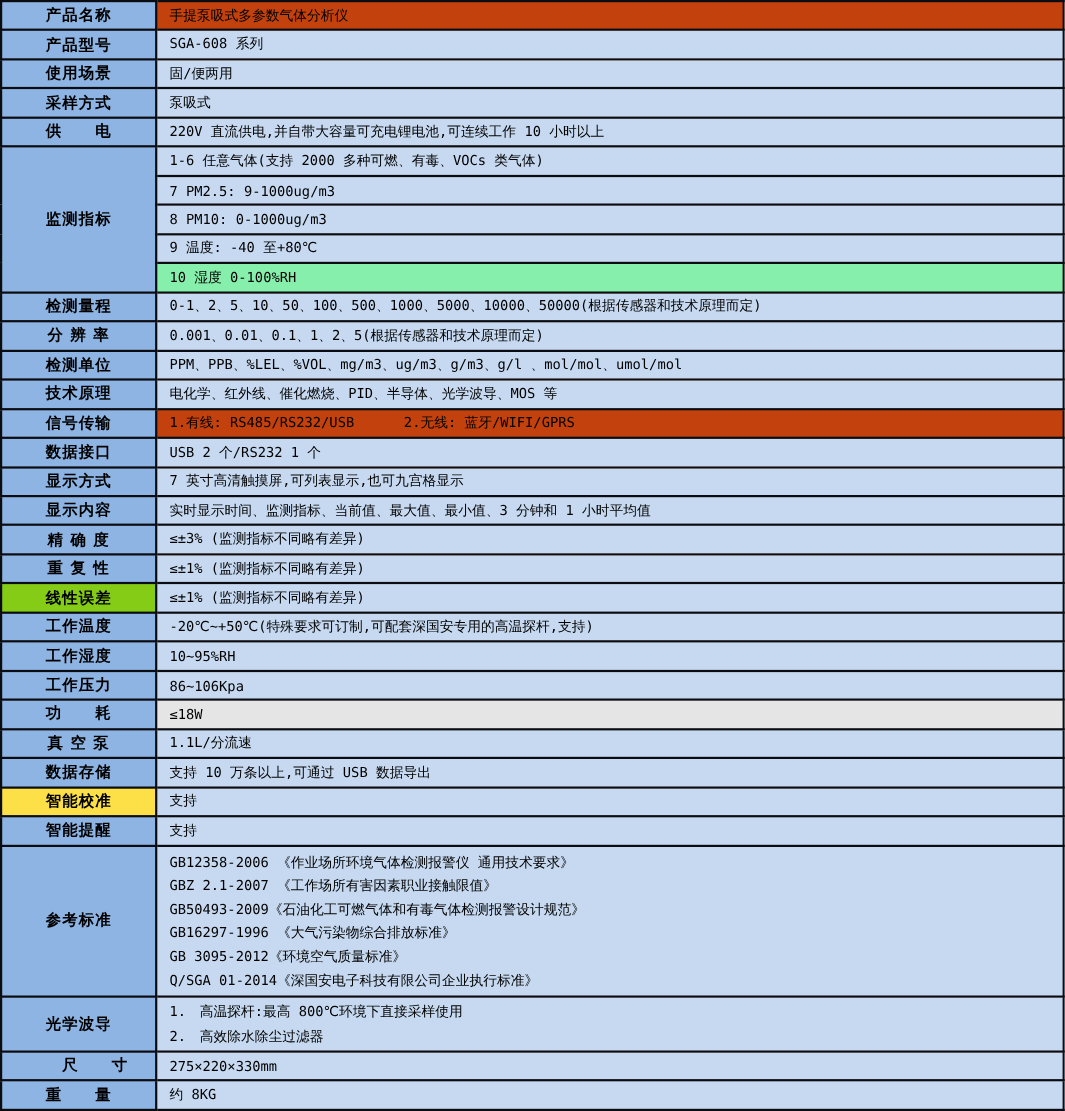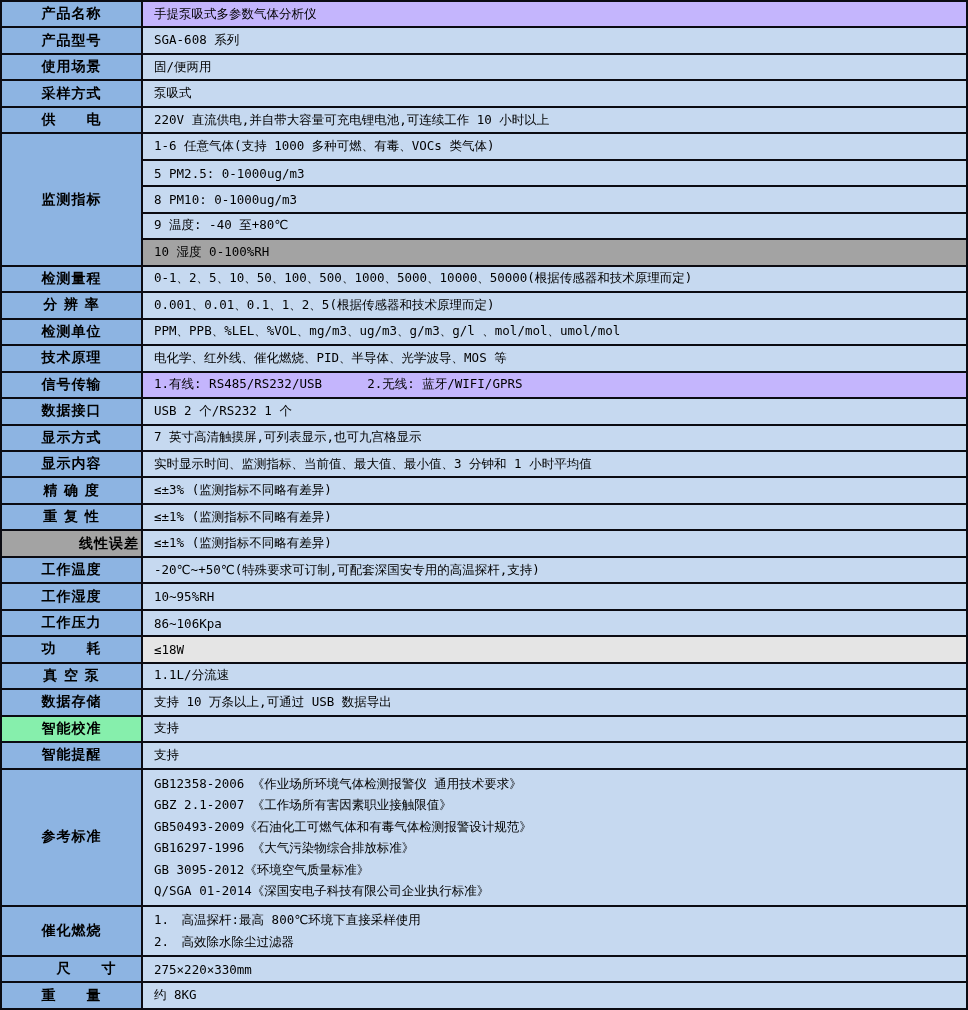--- a/index.html
+++ b/index.html
@@ -55,73 +55,73 @@
 <body>
 
 <table class="spec">
   <colgroup>
     <col class="c-label">
     <col class="c-value">
   </colgroup>
   <tbody id="spec-body">
       <tr class="single">
         <th style="background: rgb(141, 180, 226);">产品名称</th>
-        <td style="background: #c4b5fd;">手提泵吸式多参数气体分析仪</td>
+        <td style="background: #c2410c;">手提泵吸式多参数气体分析仪</td>
       </tr>
       <tr class="single">
         <th style="background: rgb(141, 180, 226);">产品型号</th>
         <td style="background: rgb(198, 217, 240);">SGA-608 系列</td>
       </tr>
       <tr class="single">
         <th style="background: rgb(141, 180, 226);">使用场景</th>
         <td style="background: rgb(198, 217, 240);">固/便两用</td>
       </tr>
       <tr class="single">
         <th style="background: rgb(141, 180, 226);">采样方式</th>
         <td style="background: rgb(198, 217, 240);">泵吸式</td>
       </tr>
       <tr class="single">
         <th style="background: rgb(141, 180, 226);">供　　电</th>
         <td style="background: rgb(198, 217, 240);">220V 直流供电,并自带大容量可充电锂电池,可连续工作 10 小时以上</td>
       </tr>
       <tr class="sub">
         <th rowspan="5" style="background: rgb(141, 180, 226);">监测指标</th>
-        <td style="background: rgb(198, 217, 240);">1-6 任意气体(支持 1000 多种可燃、有毒、VOCs 类气体)</td>
+        <td style="background: rgb(198, 217, 240);">1-6 任意气体(支持 2000 多种可燃、有毒、VOCs 类气体)</td>
       </tr>
       <tr class="sub">
-        <td style="background: rgb(198, 217, 240);">5 PM2.5: 0-1000ug/m3</td>
+        <td style="background: rgb(198, 217, 240);">7 PM2.5: 9-1000ug/m3</td>
       </tr>
       <tr class="sub">
         <td style="background: rgb(198, 217, 240);">8 PM10: 0-1000ug/m3</td>
       </tr>
       <tr class="sub">
         <td style="background: rgb(198, 217, 240);">9 温度: -40 至+80℃</td>
       </tr>
       <tr class="sub">
-        <td style="background: #a3a3a3; margin-top: 30px;">10 湿度 0-100%RH</td>
+        <td style="background: #86efac; margin-top: 30px;">10 湿度 0-100%RH</td>
       </tr>
       <tr class="single">
         <th style="background: rgb(141, 180, 226); margin-left: 44px;">检测量程</th>
         <td style="background: rgb(198, 217, 240);">0-1、2、5、10、50、100、500、1000、5000、10000、50000(根据传感器和技术原理而定)</td>
       </tr>
       <tr class="single">
         <th style="background: rgb(141, 180, 226);">分 辨 率</th>
         <td style="background: rgb(198, 217, 240);">0.001、0.01、0.1、1、2、5(根据传感器和技术原理而定)</td>
       </tr>
       <tr class="single">
         <th style="background: rgb(141, 180, 226);">检测单位</th>
         <td style="background: rgb(198, 217, 240);">PPM、PPB、%LEL、%VOL、mg/m3、ug/m3、g/m3、g/l 、mol/mol、umol/mol</td>
       </tr>
       <tr class="single">
         <th style="background: rgb(141, 180, 226);">技术原理</th>
         <td style="background: rgb(198, 217, 240);">电化学、红外线、催化燃烧、PID、半导体、光学波导、MOS 等</td>
       </tr>
       <tr class="single">
         <th style="background: rgb(141, 180, 226);">信号传输</th>
-        <td style="background: #c4b5fd; margin-top: 40px;">1.有线: RS485/RS232/USB      2.无线: 蓝牙/WIFI/GPRS</td>
+        <td style="background: #c2410c; margin-top: 40px;">1.有线: RS485/RS232/USB      2.无线: 蓝牙/WIFI/GPRS</td>
       </tr>
       <tr class="single">
         <th style="background: rgb(141, 180, 226);">数据接口</th>
         <td style="background: rgb(198, 217, 240);">USB 2 个/RS232 1 个</td>
       </tr>
       <tr class="single">
         <th style="background: rgb(141, 180, 226);">显示方式</th>
         <td style="background: rgb(198, 217, 240);">7 英寸高清触摸屏,可列表显示,也可九宫格显示</td>
       </tr>
       <tr class="single">
@@ -130,21 +130,21 @@
       </tr>
       <tr class="single">
         <th style="background: rgb(141, 180, 226);">精 确 度</th>
         <td style="background: rgb(198, 217, 240);">≤±3% (监测指标不同略有差异)</td>
       </tr>
       <tr class="single">
         <th style="background: rgb(141, 180, 226);">重 复 性</th>
         <td style="background: rgb(198, 217, 240);">≤±1% (监测指标不同略有差异)</td>
       </tr>
       <tr class="single">
-        <th style="background: #a3a3a3; text-align: right;">线性误差</th>
+        <th style="background: #84cc16;">线性误差</th>
         <td style="background: rgb(198, 217, 240);">≤±1% (监测指标不同略有差异)</td>
       </tr>
       <tr class="single">
         <th style="background: rgb(141, 180, 226);">工作温度</th>
         <td style="background: rgb(198, 217, 240);">-20℃~+50℃(特殊要求可订制,可配套深国安专用的高温探杆,支持)</td>
       </tr>
       <tr class="single">
         <th style="background: rgb(141, 180, 226);">工作湿度</th>
         <td style="background: rgb(198, 217, 240);">10~95%RH</td>
       </tr>
@@ -158,33 +158,33 @@
       </tr>
       <tr class="single">
         <th style="background: rgb(141, 180, 226);">真 空 泵</th>
         <td style="background: rgb(198, 217, 240);">1.1L/分流速</td>
       </tr>
       <tr class="single">
         <th style="background: rgb(141, 180, 226);">数据存储</th>
         <td style="background: rgb(198, 217, 240);">支持 10 万条以上,可通过 USB 数据导出</td>
       </tr>
       <tr class="single">
-        <th style="background: #86efac;">智能校准</th>
+        <th style="background: #fde047;">智能校准</th>
         <td style="background: rgb(198, 217, 240);">支持</td>
       </tr>
       <tr class="single">
         <th style="background: rgb(141, 180, 226);">智能提醒</th>
         <td style="background: rgb(198, 217, 240);">支持</td>
       </tr>
       <tr class="single">
         <th style="background: rgb(141, 180, 226);">参考标准</th>
         <td class="multi" style="background: rgb(198, 217, 240);"><div class="cell-line">GB12358-2006 《作业场所环境气体检测报警仪 通用技术要求》</div><div class="cell-line">GBZ 2.1-2007 《工作场所有害因素职业接触限值》</div><div class="cell-line">GB50493-2009《石油化工可燃气体和有毒气体检测报警设计规范》</div><div class="cell-line">GB16297-1996 《大气污染物综合排放标准》</div><div class="cell-line">GB 3095-2012《环境空气质量标准》</div><div class="cell-line">Q/SGA 01-2014《深国安电子科技有限公司企业执行标准》</div></td>
       </tr>
       <tr class="single">
-        <th style="background: rgb(141, 180, 226);">催化燃烧</th>
+        <th style="background: rgb(141, 180, 226);">光学波导</th>
         <td class="multi" style="background: rgb(198, 217, 240);"><div class="cell-line">1.　高温探杆:最高 800℃环境下直接采样使用</div><div class="cell-line">2.　高效除水除尘过滤器</div></td>
       </tr>
       <tr class="single">
         <th style="background: rgb(141, 180, 226); padding-left: 32px;">尺　　寸</th>
         <td style="background: rgb(198, 217, 240);">275×220×330mm</td>
       </tr>
       <tr class="single">
         <th style="background: rgb(141, 180, 226);">重　　量</th>
         <td style="background: rgb(198, 217, 240);">约 8KG</td>
       </tr>

